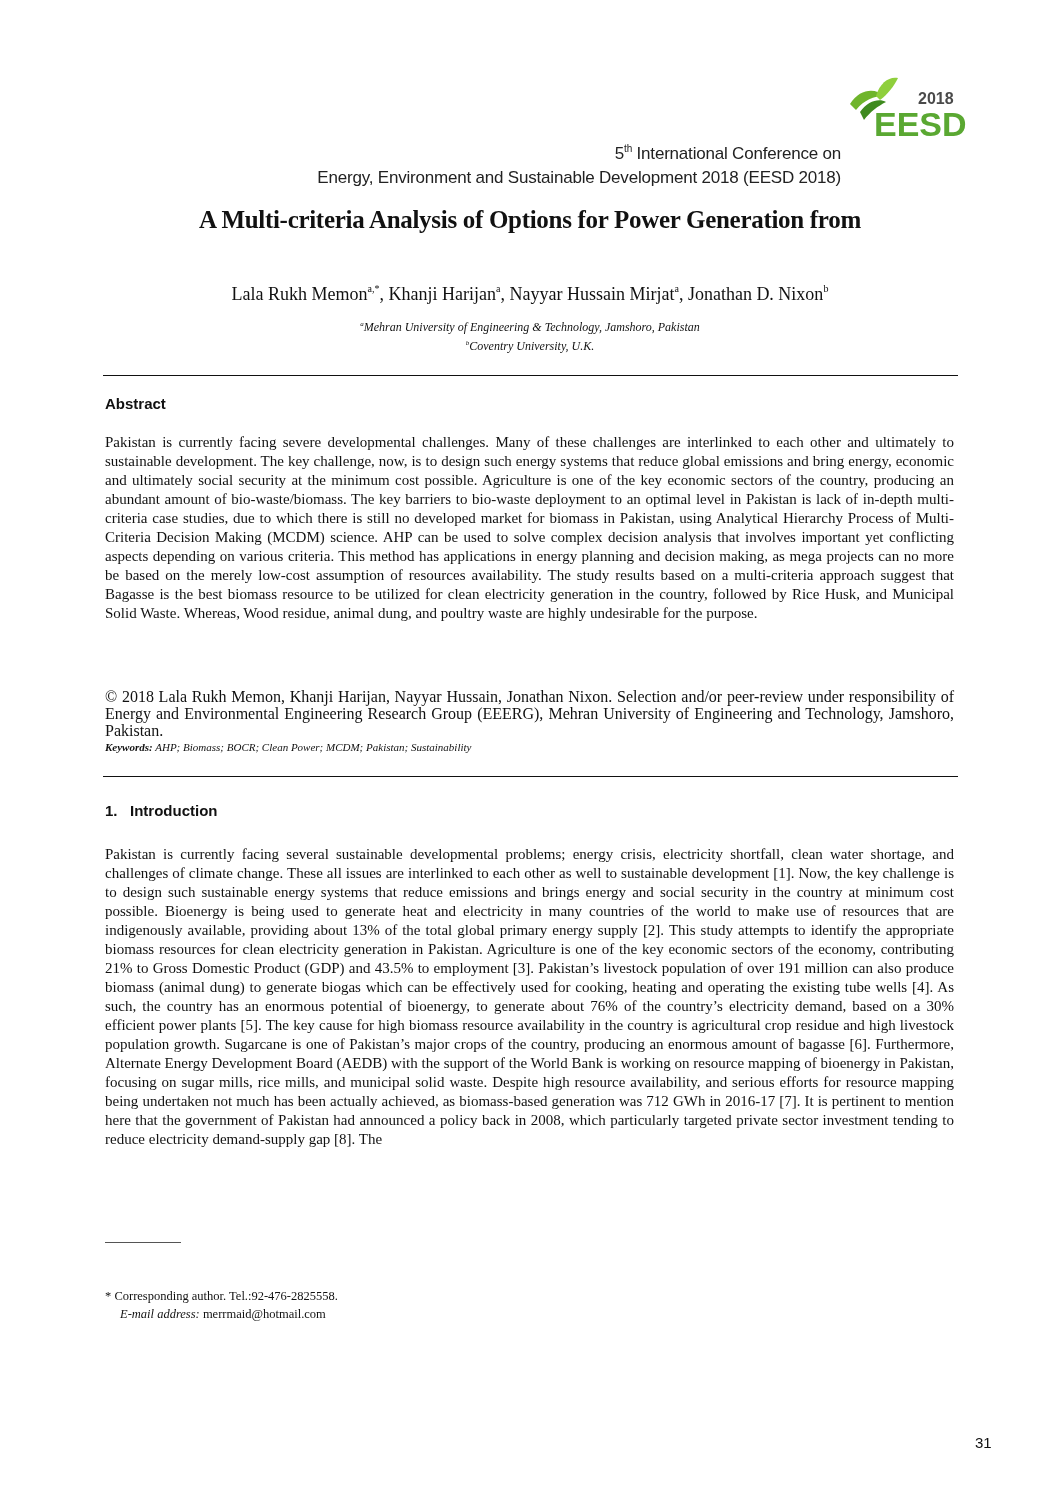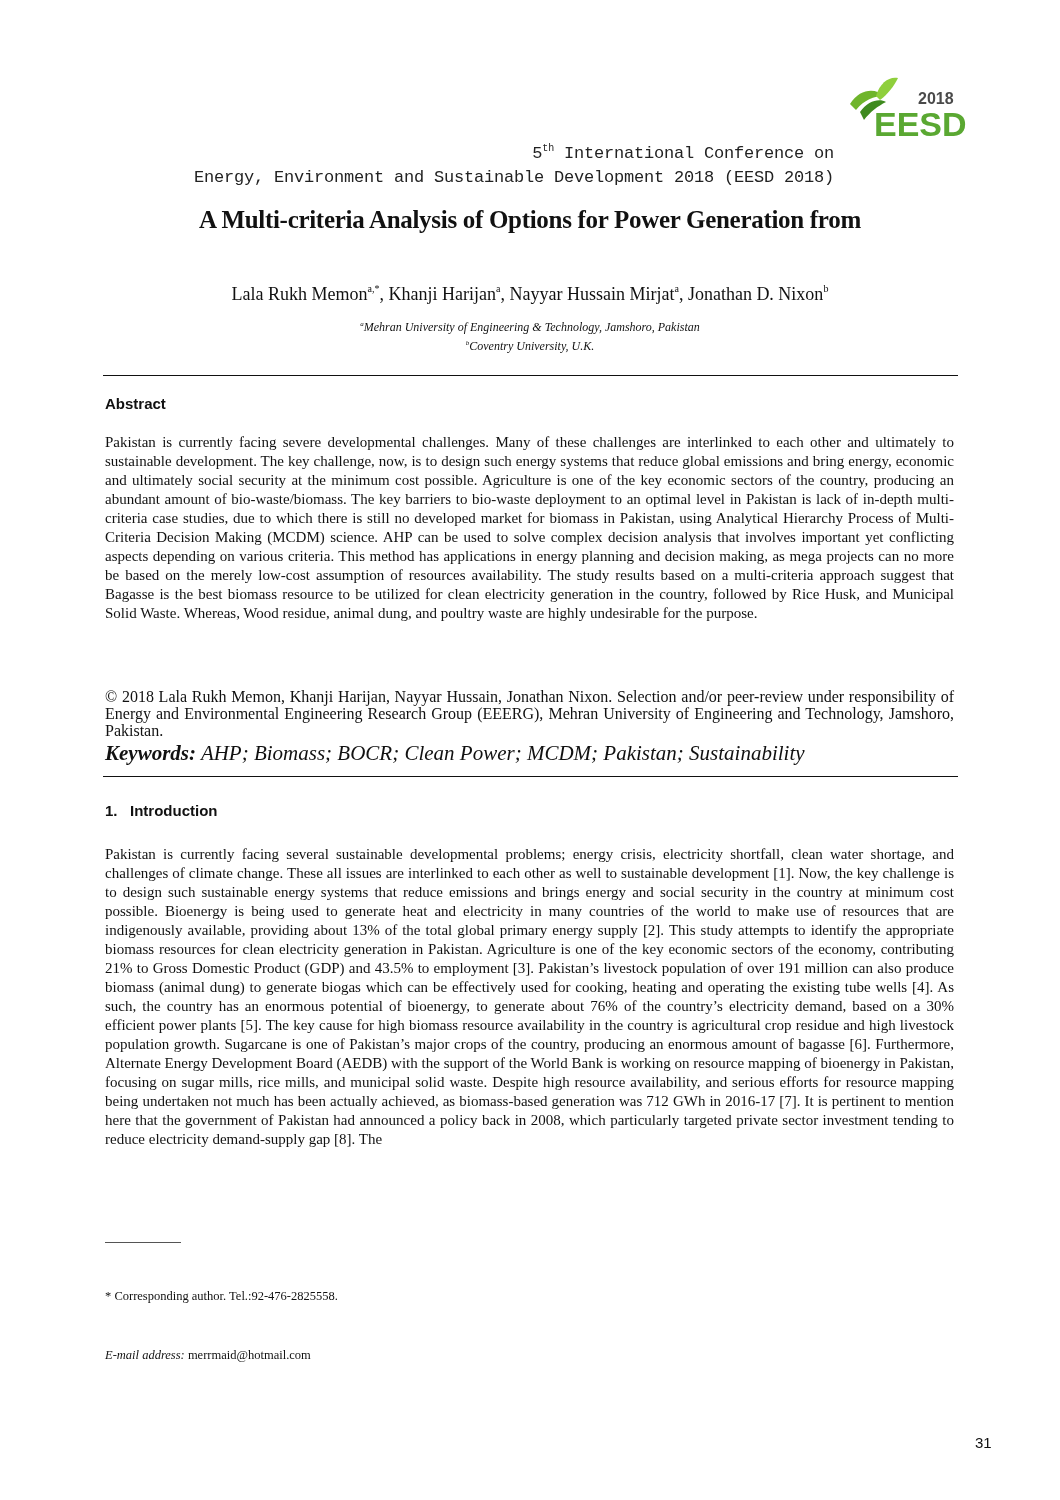--- a/index.html
+++ b/index.html
@@ -1,44 +1,44 @@
 <!DOCTYPE html>
 <html><head>
 <meta charset="utf-8">
 <style>
   html, body { margin: 0; padding: 0; background: #ffffff; }
   body { width: 1060px; height: 1500px; position: relative; overflow: hidden; color: #111; }
   .logo { position: absolute; left: 846px; top: 74px; width: 124px; height: 64px; }
-  .conf { position: absolute; right: 226px; text-align: right; font-family: Liberation Mono, monospace; font-size: 17px; color: #222; letter-spacing: -0.2px; }
+  .conf { position: absolute; right: 219px; text-align: right; font-family: Liberation Sans, sans-serif; font-size: 17px; color: #222; letter-spacing: -0.2px; }
   .conf1 { top: 143px; }
   .conf2 { top: 168px; }
   .conf sup { font-size: 10px; vertical-align: 7px; }
   .title { position: absolute; left: 100px; width: 860px; top: 207px; text-align: center; font-family: "Liberation Serif", serif; font-weight: bold; font-size: 25px; line-height: 26px; letter-spacing: -0.3px; }
   .authors { position: absolute; left: 100px; width: 860px; top: 283px; text-align: center; font-family: "Liberation Serif", serif; font-size: 18px; }
   .authors sup { font-size: 10px; vertical-align: 8px; }
   .affil { position: absolute; left: 100px; width: 860px; text-align: center; font-family: "Liberation Serif", serif; font-style: italic; font-size: 12px; }
   .affil sup { font-size: 7px; vertical-align: 5px; }
   .affil1 { top: 320px; }
   .affil2 { top: 339px; }
   .rule { position: absolute; left: 103px; width: 855px; height: 1px; background: #111; }
   .rule1 { top: 375px; }
   .rule2 { top: 776px; }
   .heading { position: absolute; left: 105px; font-family: "Liberation Sans", sans-serif; font-weight: bold; font-size: 15px; }
   .h-abstract { top: 395px; }
   .h-intro { top: 802px; }
   .para { position: absolute; left: 105px; width: 849px; font-family: "Liberation Serif", serif; font-size: 15px; line-height: 19px; text-align: justify; }
   .abstract-text { top: 433px; }
   .copyright { top: 688px; font-size: 16px; line-height: 17px; }
-  .keywords { position: absolute; left: 105px; top: 741px; font-family: "Liberation Serif", serif; font-style: italic; font-size: 21px; }
+  .keywords { position: absolute; left: 105px; top: 741px; font-family: "Liberation Serif", serif; font-style: italic; font-size: 11px; }
   .keywords b { font-weight: bold; }
   .intro-text { top: 845px; }
   .fn-rule { position: absolute; left: 105px; top: 1242px; width: 76px; height: 1px; background: #555; }
   .footnote { position: absolute; left: 105px; font-family: "Liberation Serif", serif; font-size: 12.5px; }
   .fn1 { top: 1289px; }
-  .fn2 { top: 1348px; }
+  .fn2 { top: 1307px; margin-left: 15px; }
   .fn2 i { font-style: italic; }
   .pagenum { position: absolute; left: 975px; top: 1434px; font-family: "Liberation Sans", sans-serif; font-size: 15px; }
 </style>
 </head>
 <body>
 
 <div class="logo">
   <svg width="124" height="64" viewBox="0 0 124 64">
     <path d="M4 30 C14 14, 30 14, 38 22 C28 22, 18 26, 10 36 Z" fill="#6fb52c"></path>
     <path d="M14 38 C22 26, 34 24, 40 28 C32 32, 24 38, 18 46 Z" fill="#3e8a1e"></path>

